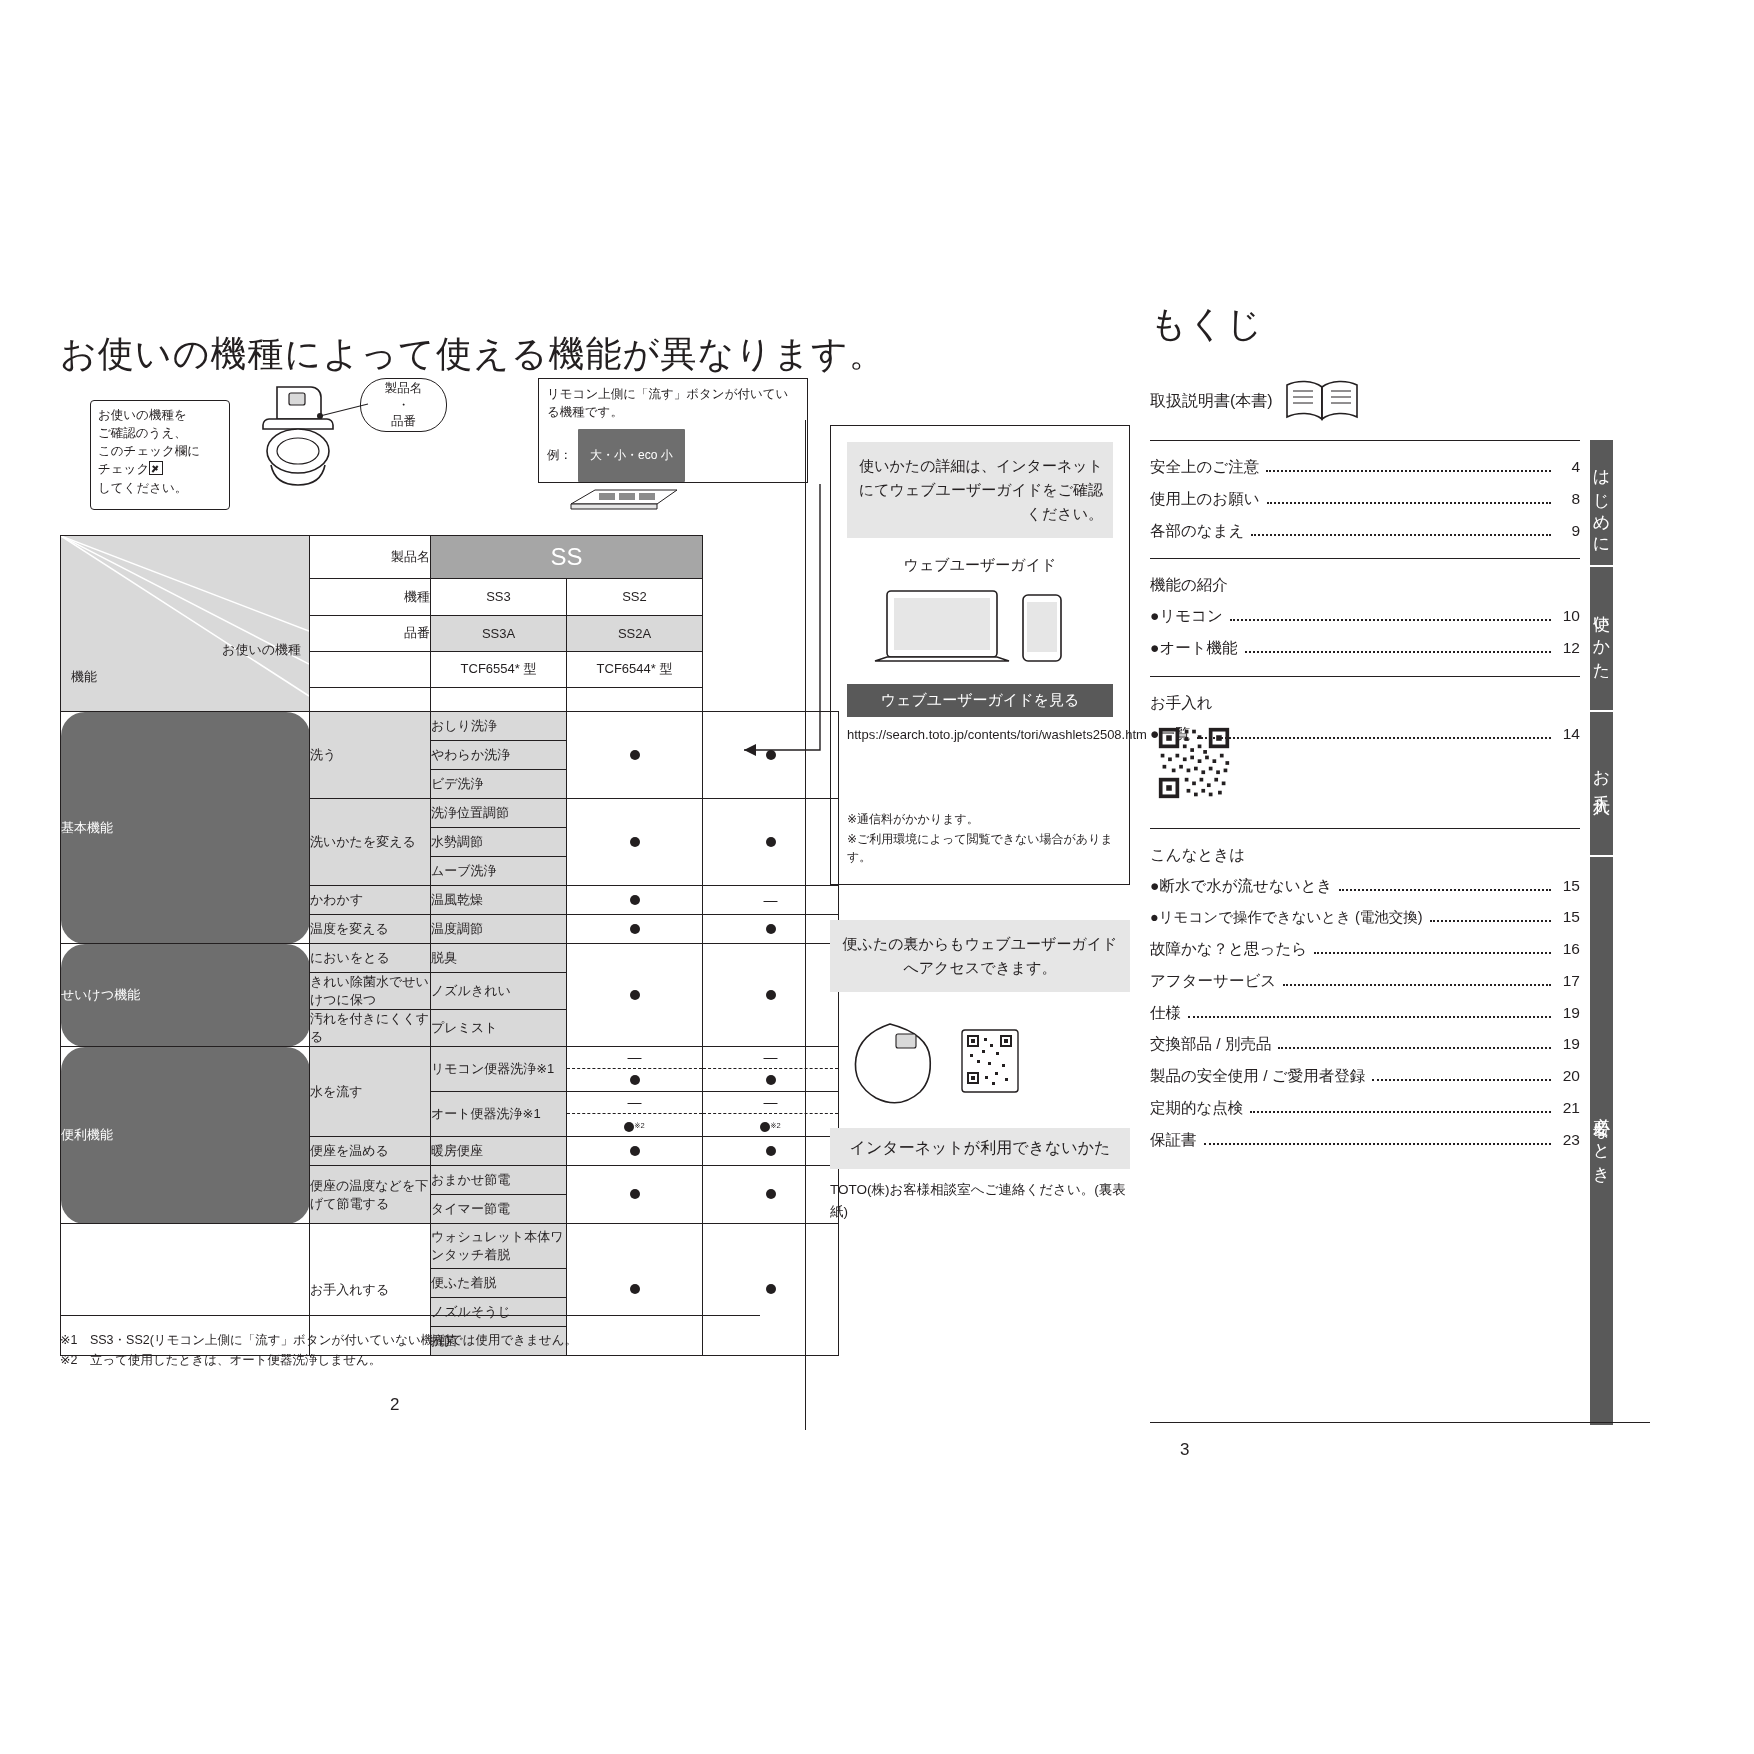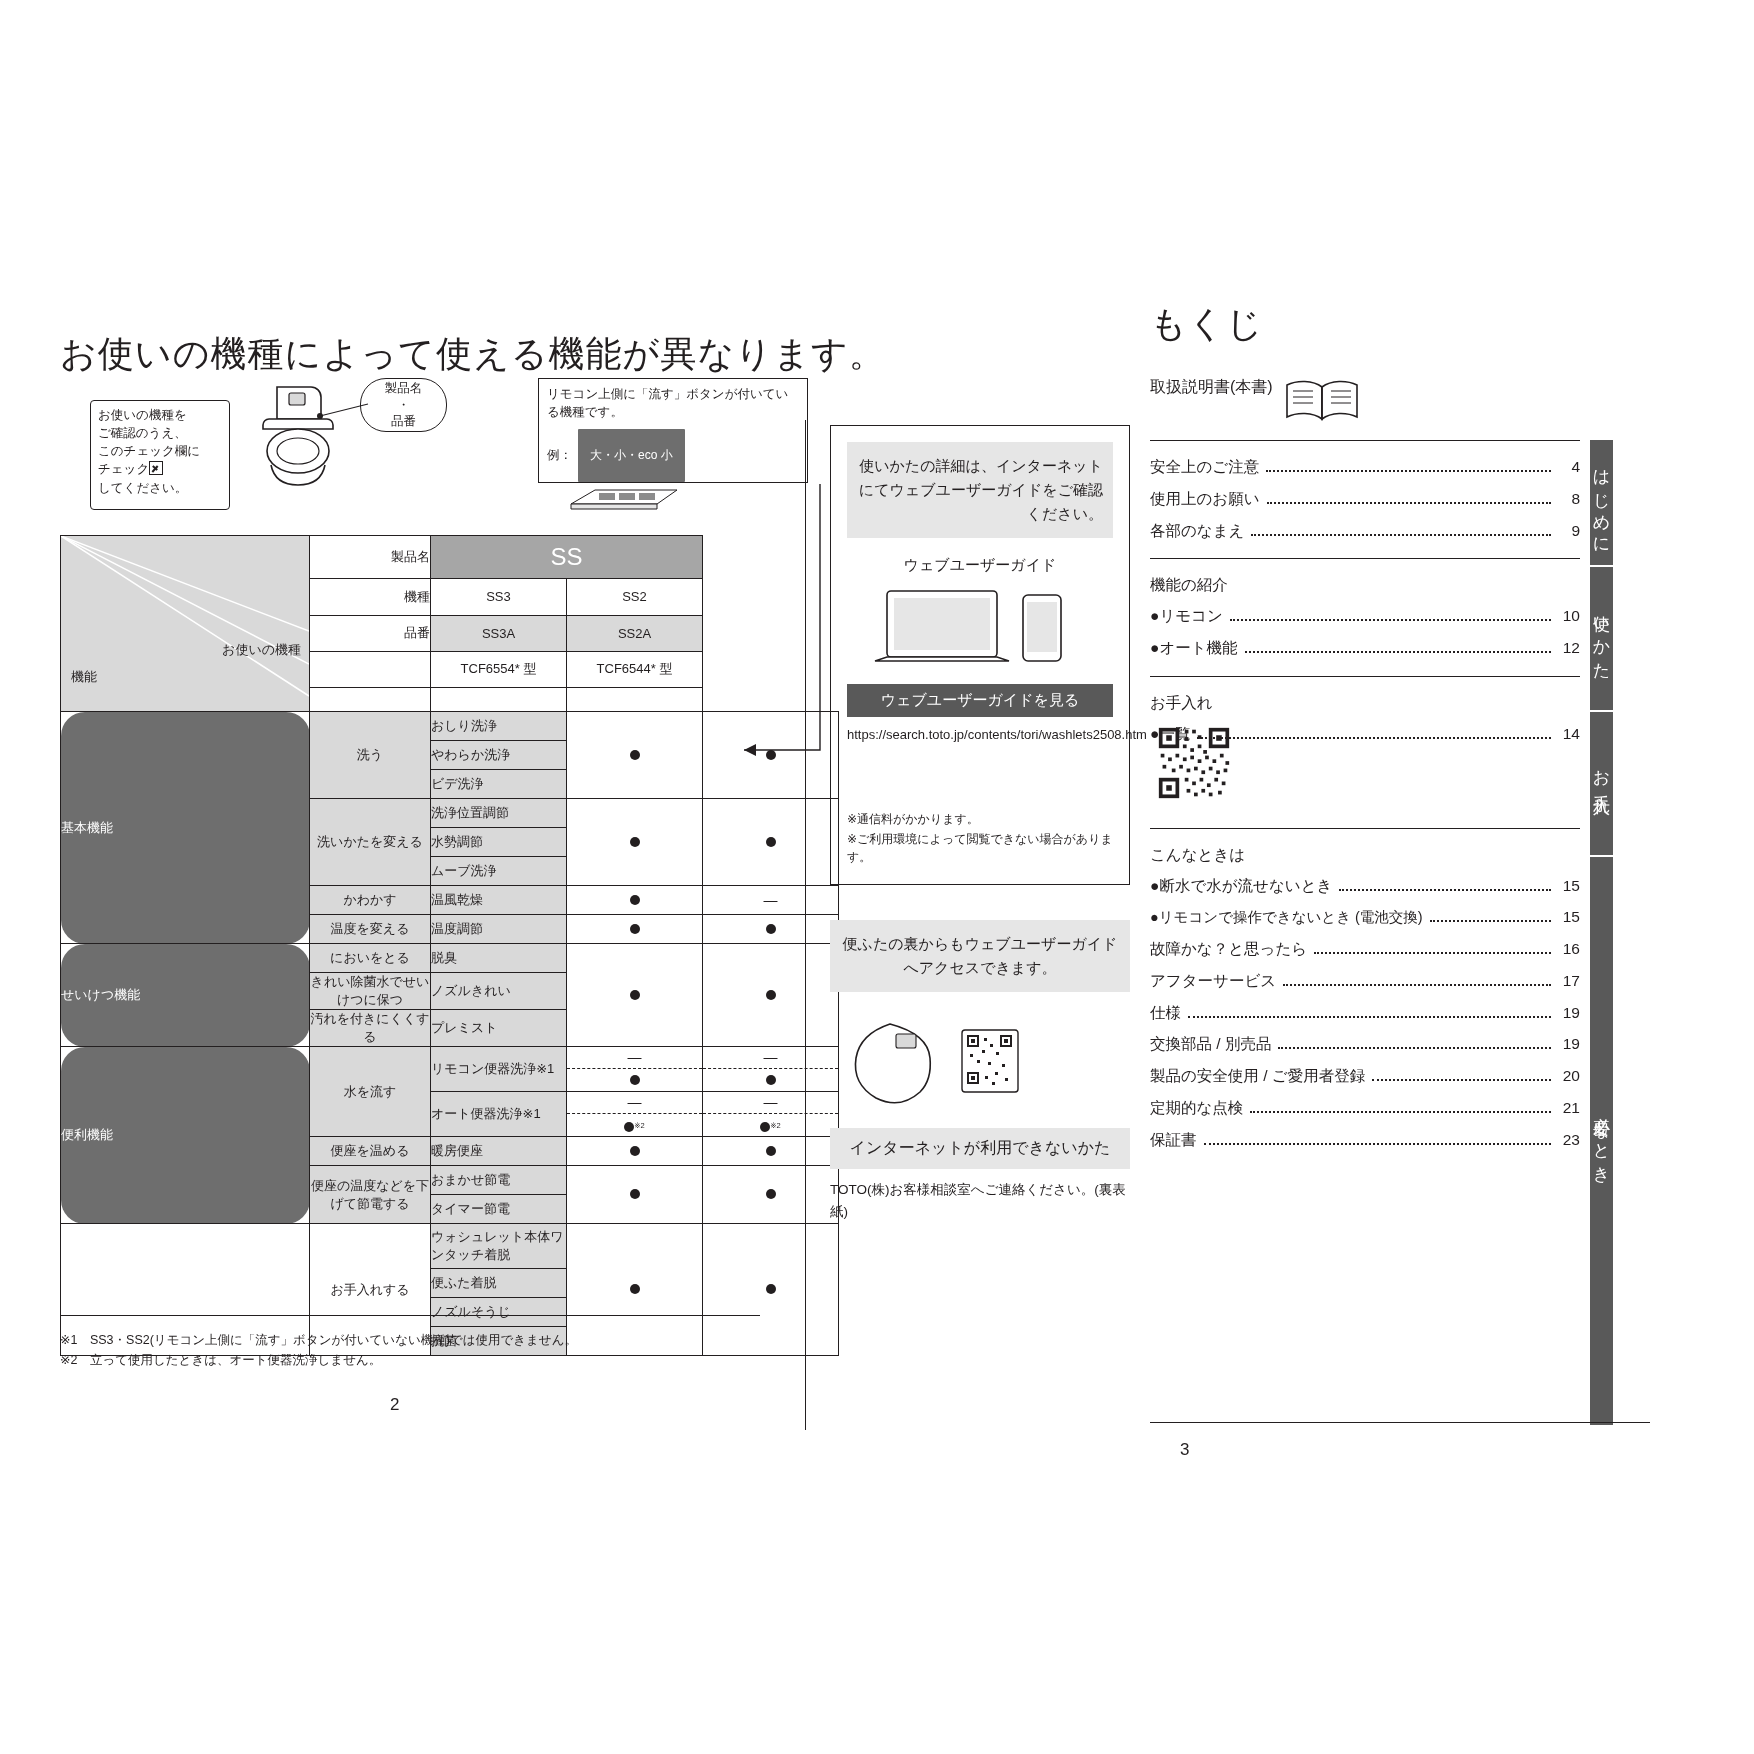--- a/index.html
+++ b/index.html
@@ -64,32 +64,32 @@
   .hdr-diag{width:248px;height:175px;background:#d9d9d9;position:relative;}
   .hdr-diag .lbl{position:absolute;font-size:13px;}
   .hdr-diag .d1{right:8px;top:105px;}
   .hdr-diag .d2{left:10px;bottom:25px;font-family:Liberation Mono, monospace;}
   .rowlabel{width:82px;text-align:right;padding-right:8px;font-size:13px;height:33px;background:#fff;}
   .ss-head{background:#a6a6a6;color:#fff;text-align:center;font-size:24px;height:40px;}
   .cell-c{text-align:center;height:32px;}
   .dashrow td{border-top:1px dashed #231f20;border-bottom:1px dashed #231f20;height:22px;}
   .grp{background:#6e6e6e;color:#fff;text-align:left;font-size:13px;width:34px;border-radius:24px;}
   .sub{background:#d9d9d9;font-size:13px;padding:4px 6px;width:120px;height:28px;}
-  .fn{background:#d9d9d9;font-size:13px;padding:4px 6px;width:120px;text-align:center;}
+  .fn{background:#d9d9d9;font-size:13px;padding:4px 6px;width:120px;}
   .dot{display:inline-block;width:10px;height:10px;border-radius:50%;background:#231f20;}
   .dash{font-size:14px;}
   .col-ss{width:135px;text-align:center;}
   .footnotes{position:absolute;left:0;top:1000px;width:790px;font-size:12.5px;line-height:1.6;}
   .hr-left{position:absolute;left:0;top:985px;width:700px;border-top:1px solid #231f20;}
   .pagenum{position:absolute;font-size:17px;}
 
   
   #right-page{left:1150px;top:300px;width:540px;}
   .mokuji{font-size:36px;letter-spacing:1px;}
-  .manual-label{font-size:16px;margin-top:28px;display:flex;align-items:flex-start;gap:8px;}
+  .manual-label{font-size:16px;margin-top:28px;display:flex;align-items:center;gap:8px;}
 
   .toc-wrap{position:absolute;left:0;top:140px;width:430px;border-top:1px solid #231f20;}
   .toc-sec{border-bottom:1px solid #231f20;padding:10px 0 12px 0;}
   .toc-line{display:flex;align-items:baseline;font-size:15.5px;line-height:2.05;white-space:nowrap;}
   .toc-title{padding-right:4px;}
   .toc-dots{flex:1;border-bottom:2px dotted #231f20;margin:0 3px 5px 3px;min-width:10px;}
   .toc-page{width:26px;text-align:right;}
   .toc-head{font-size:15.5px;line-height:2.0;}
 
   .tabs{position:absolute;left:440px;top:140px;width:58px;}

